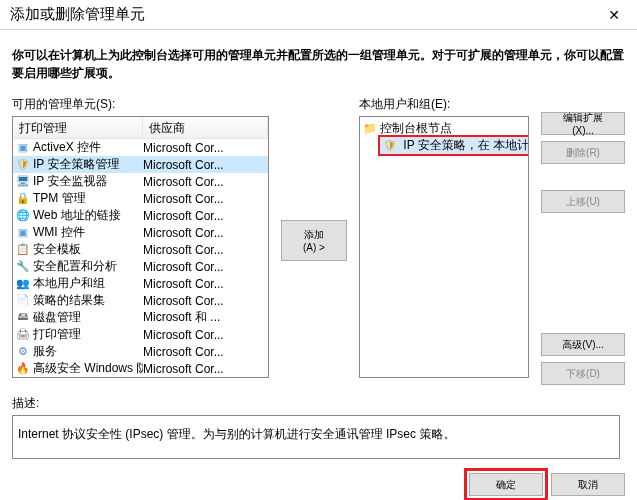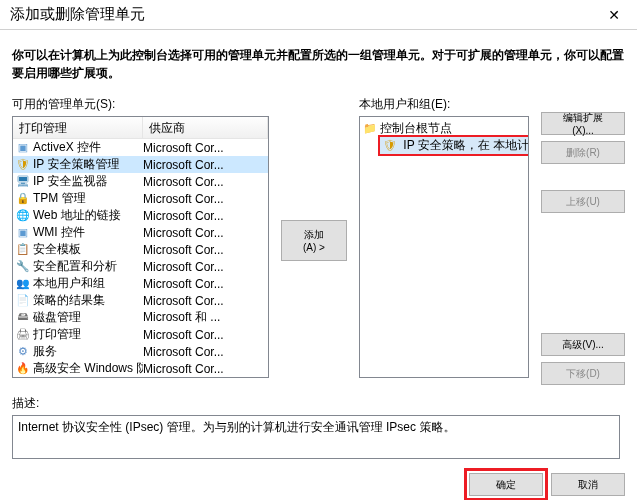--- a/index.html
+++ b/index.html
@@ -125,21 +125,21 @@
   .add-btn { width: 66px; height: 41px; }
   .side-btn { width: 84px; }
   .advanced-btn { margin-top: 114px; }
   .desc-section { margin-top: 10px; }
   .desc-label { margin-bottom: 3px; }
   .desc-box {
     width: 608px;
     height: 44px;
     border: 1px solid #828790;
     background: #fff;
-    padding: 3px 5px;
+    padding: 10px 5px;
     overflow-y: scroll;
     font-size: 12px;
     line-height: 1.4;
     resize: none;
   }
   .footer {
     display: flex;
     justify-content: flex-end;
     gap: 8px;
     padding: 14px 12px 10px 0;

